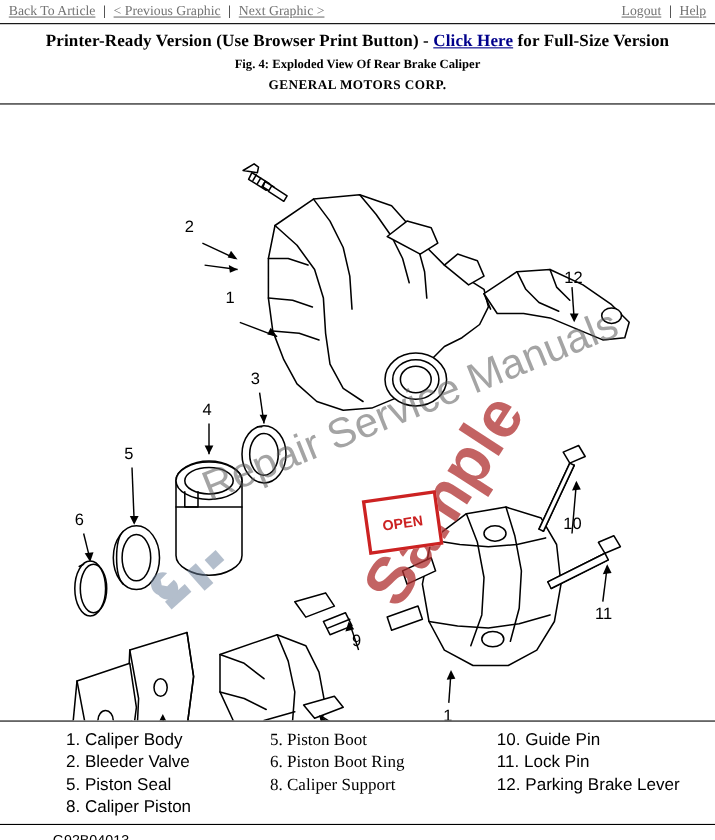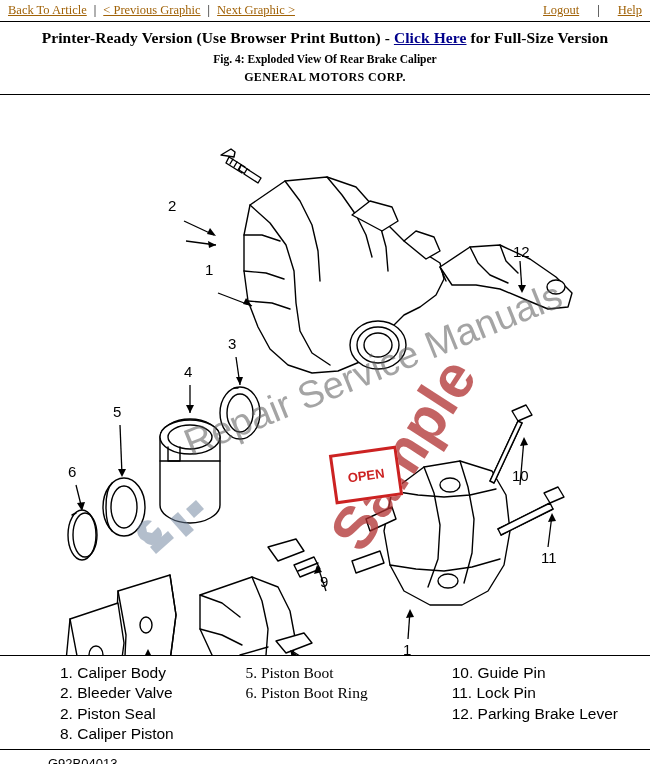--- a/index.html
+++ b/index.html
@@ -29,24 +29,23 @@
   }
   .topnav .left {
     display: flex;
     align-items: center;
     gap: 0px;
   }
   .topnav .right {
     margin-left: auto;
     display: flex;
     align-items: center;
-    gap: 11px;
   }
   .navlink {
-    color: #a16207;
+    color: #737373;
     text-decoration: underline;
     cursor: pointer;
     white-space: nowrap;
   }
   .sep {
     padding: 0 7px;
     color: #000;
   }
 
   
@@ -406,26 +405,27 @@
   <div class="wm-sample">Sample</div>
   <div class="wm-open">
     <span>OPEN</span>
   </div>
 </div>
 
 <div class="legend">
   <div class="legend-col c1">
     <div class="legend-item">1. Caliper Body</div>
     <div class="legend-item">2. Bleeder Valve</div>
-    <div class="legend-item">2. Piston Seal</div>
+    <div class="legend-item">5. Piston Seal</div>
     <div class="legend-item">8. Caliper Piston</div>
   </div>
   <div class="legend-col c2">
     <div class="legend-item">5. Piston Boot</div>
     <div class="legend-item">6. Piston Boot Ring</div>
+    <div class="legend-item">8. Caliper Support</div>
   </div>
   <div class="legend-col c3">
     <div class="legend-item">10. Guide Pin</div>
     <div class="legend-item">11. Lock Pin</div>
     <div class="legend-item">12. Parking Brake Lever</div>
   </div>
 </div>
 
 <div class="footer">
   <span>G92B04013</span>

